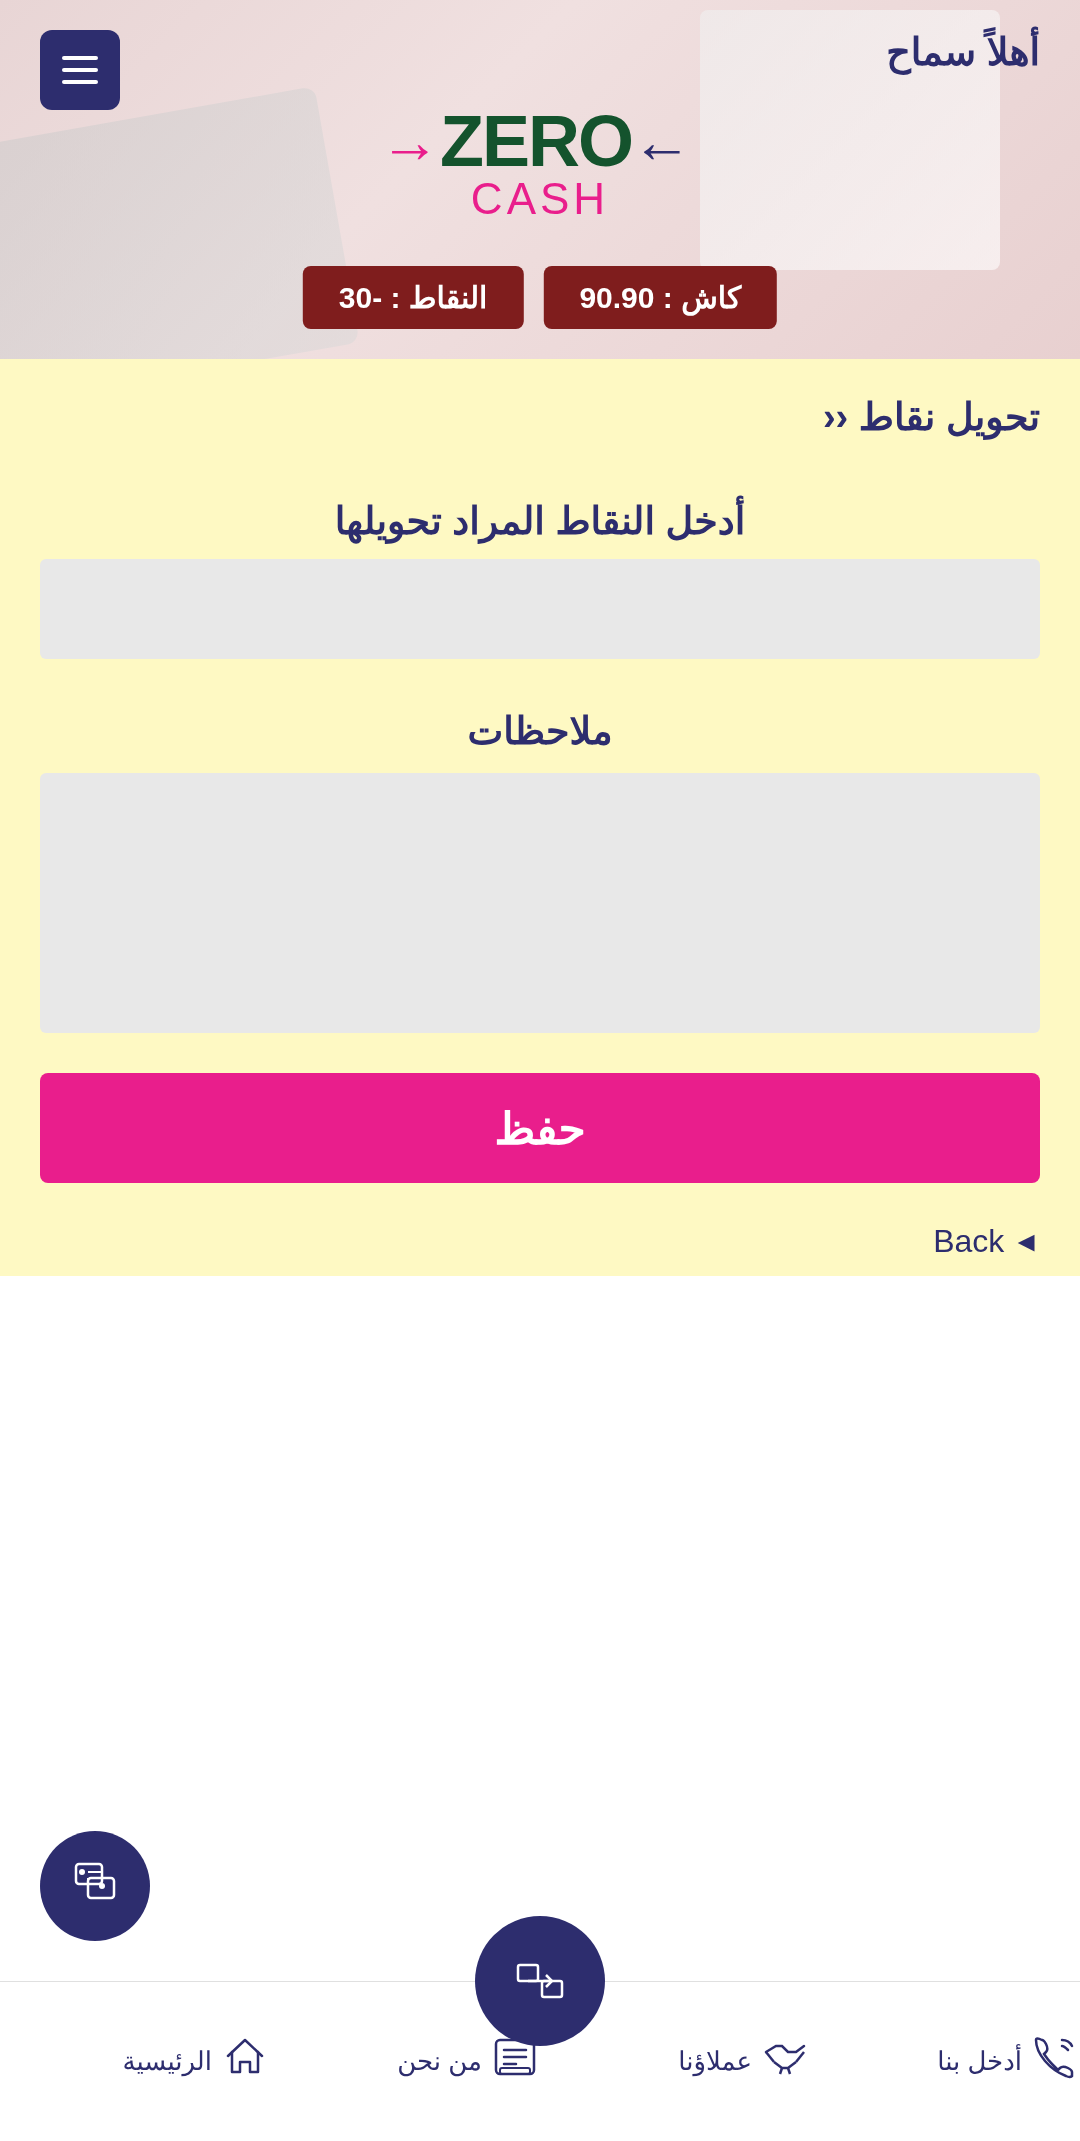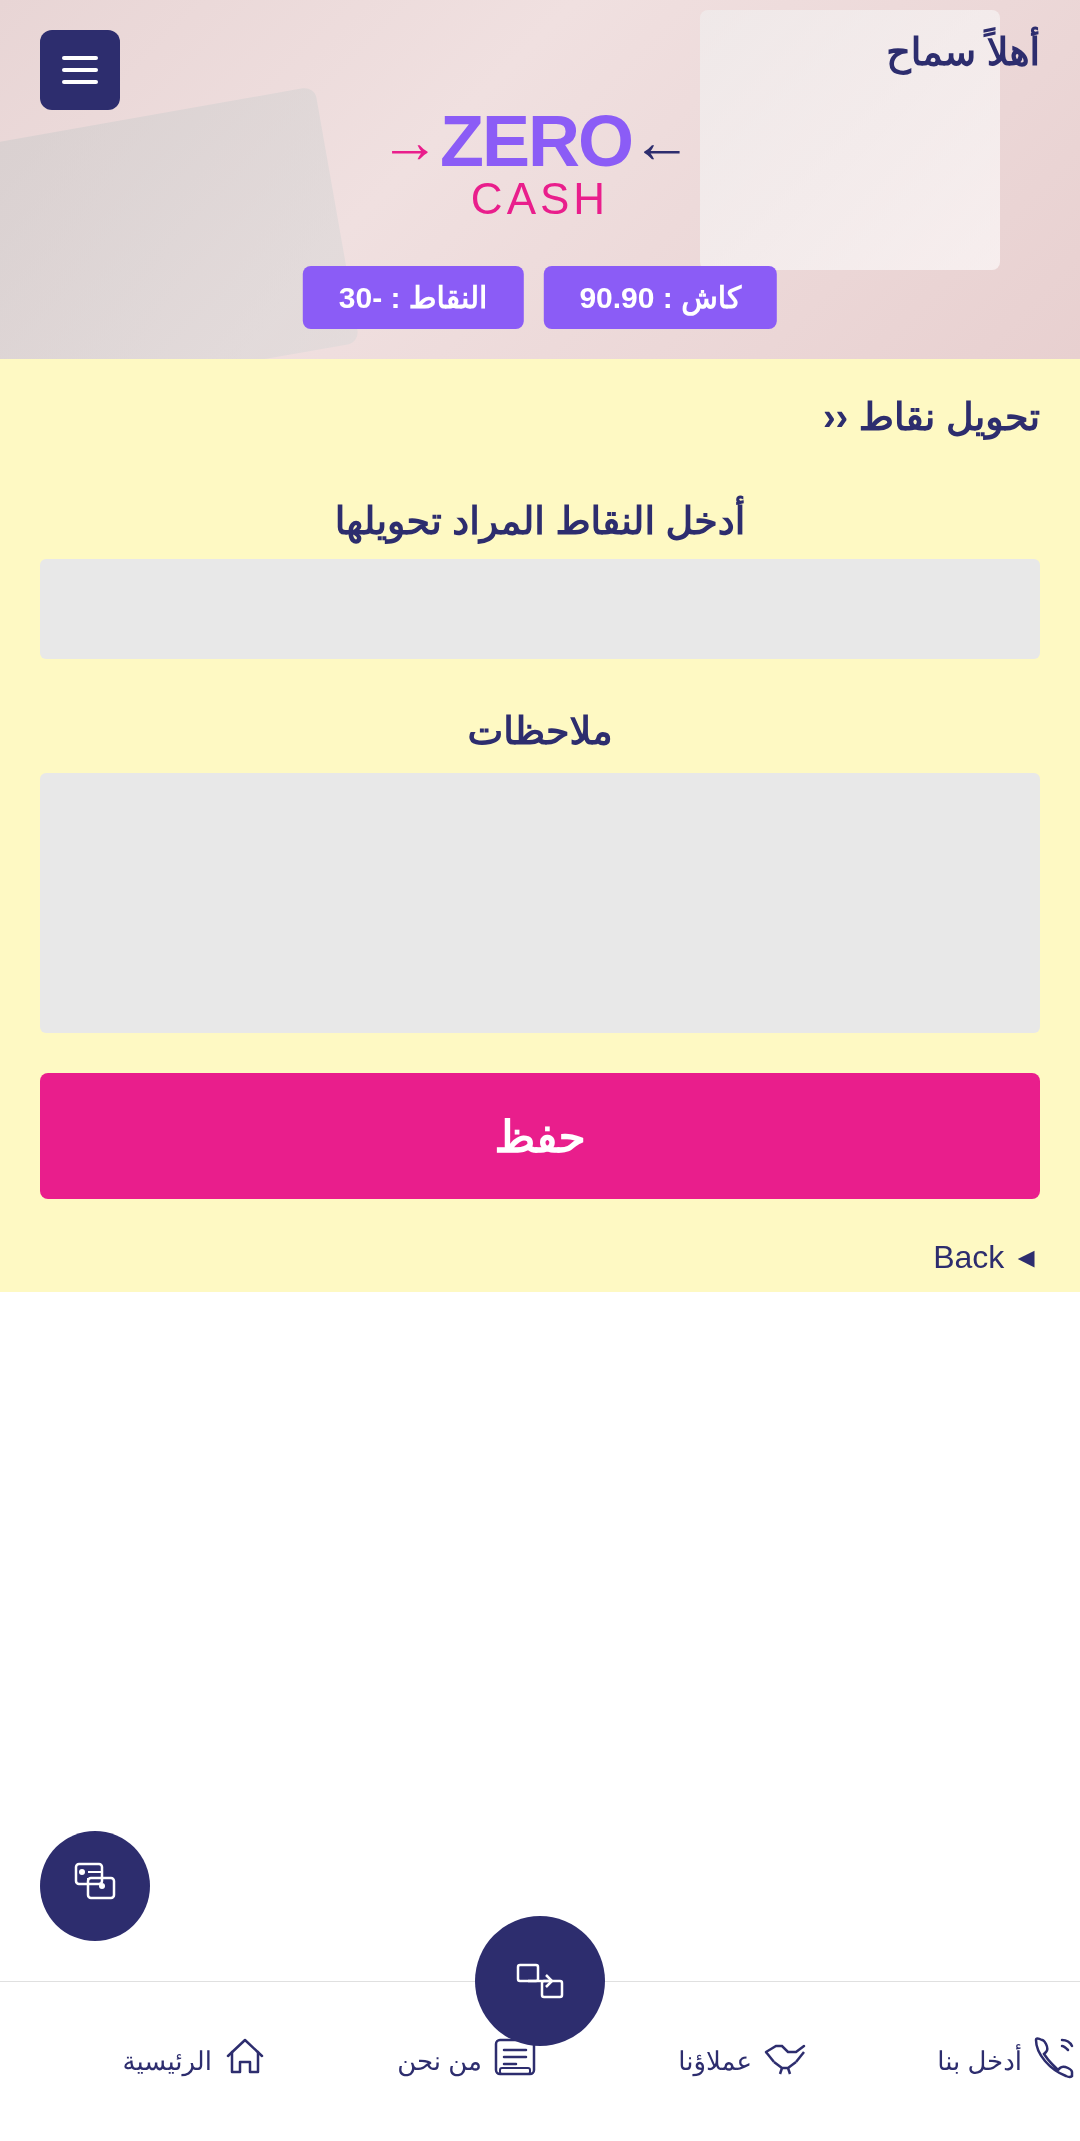--- a/index.html
+++ b/index.html
@@ -114,21 +114,21 @@
 
     .logo {
       display: flex;
       align-items: center;
       justify-content: center;
     }
 
     .logo-zero {
       font-size: 72px;
       font-weight: 900;
-      color: #8b5cf6;
+      color: #14532d;
       letter-spacing: -2px;
     }
 
     .logo-arrow-left {
       color: #2d2d6e;
       font-size: 60px;
       margin-right: 8px;
     }
 
     .logo-arrow-right {
@@ -149,21 +149,21 @@
       bottom: 30px;
       left: 50%;
       transform: translateX(-50%);
       display: flex;
       gap: 20px;
       z-index: 10;
       flex-direction: row;
     }
 
     .badge {
-      background: #8b5cf6;
+      background: #7f1d1d;
       color: white;
       padding: 14px 36px;
       border-radius: 8px;
       font-size: 30px;
       font-weight: bold;
       white-space: nowrap;
     }
 
     
     .main-content {
@@ -231,21 +231,21 @@
       text-align: center;
       color: #2d2d6e;
       font-size: 38px;
       font-weight: bold;
       margin-top: 50px;
       margin-bottom: 20px;
     }
 
     .save-btn {
       width: 100%;
-      height: 126px;
+      height: 110px;
       background: #e91e8c;
       border: none;
       border-radius: 8px;
       color: white;
       font-size: 44px;
       font-weight: bold;
       cursor: pointer;
       margin-top: 30px;
       display: flex;
       align-items: center;

